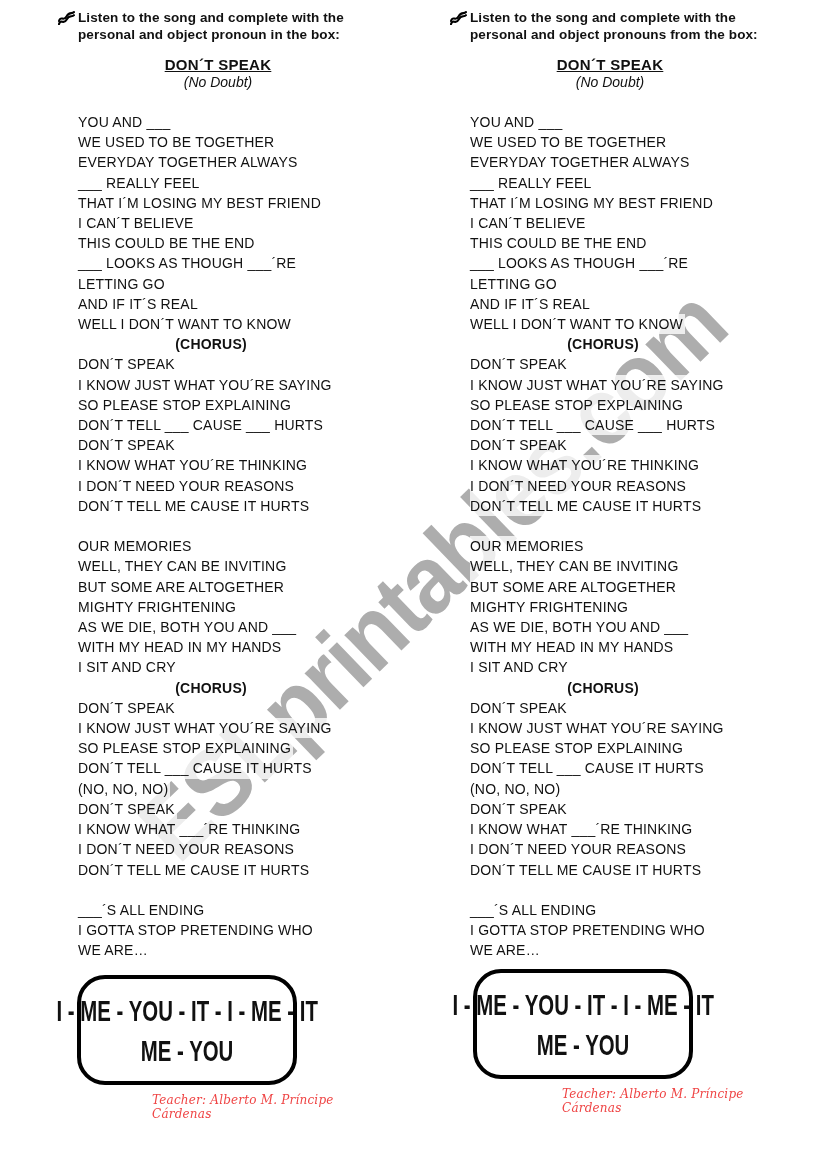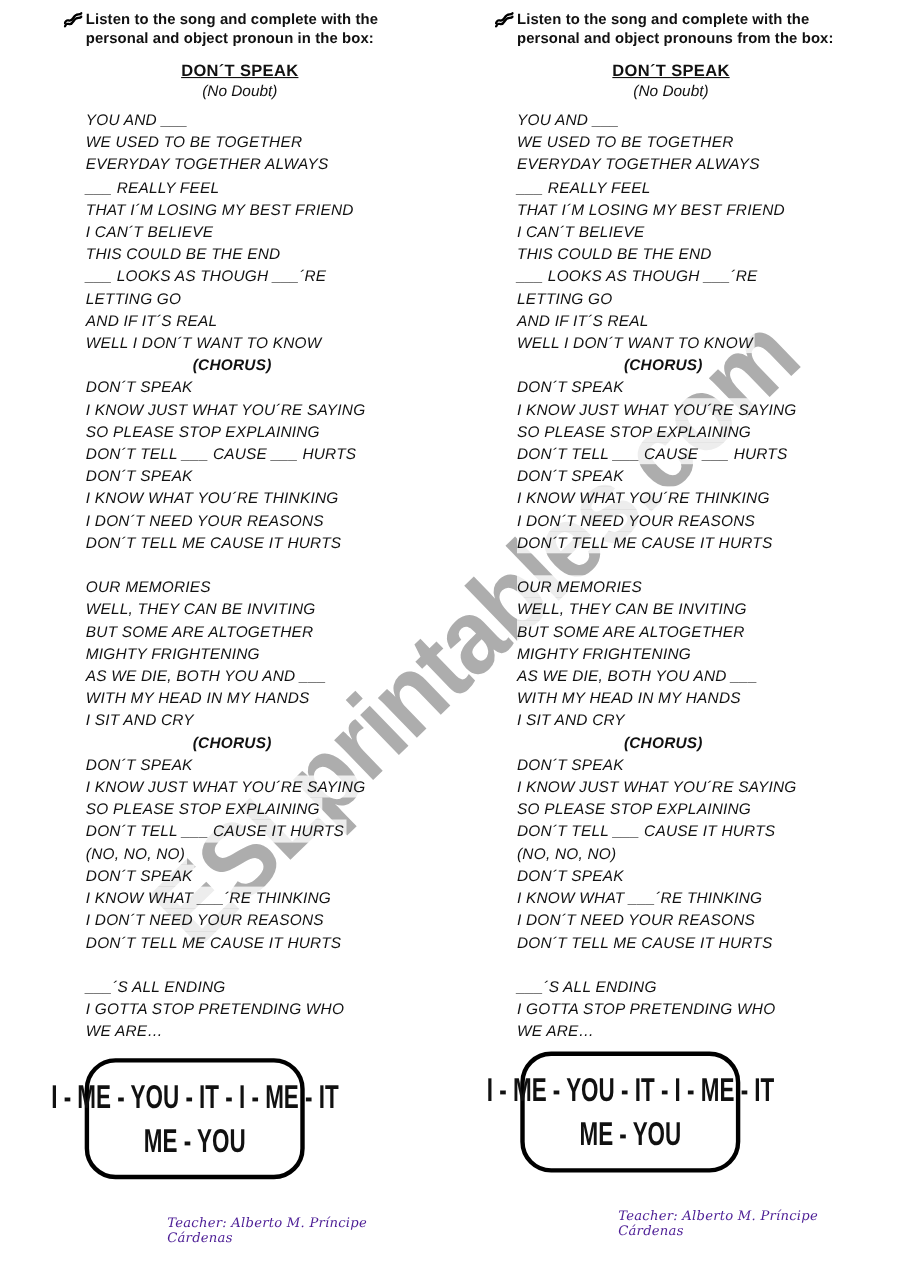--- a/index.html
+++ b/index.html
@@ -63,45 +63,44 @@
     letter-spacing: 0.3px;
   }
   .song-artist {
     font-size: 14px;
     margin-top: 1px;
     font-style: italic;
   }
 
   .lyrics {
     margin-left: 20px;
-    margin-top: 9px;
+    margin-top: 22px;
     width: 292px;
     font-size: 14px;
     letter-spacing: 0.2px;
-    font-style: italic;
   }
   .line {
     min-height: 20.2px;
     line-height: 20.2px;
     white-space: nowrap;
     width: fit-content;
     background: rgba(255,255,255,0.78);
     padding-right: 2px;
   }
   .line.chorus {
     font-weight: bold;
     margin: 0 auto;
     transform: translateX(-12px);
   }
   .line.gap { background: transparent; }
 
   .pronoun-box {
     margin-left: 19px;
     margin-top: 14px;
-    width: 200px;
+    width: 220px;
     height: 110px;
     border: 4px solid #000;
     border-radius: 28px;
     background: rgba(255,255,255,0.85);
     display: flex;
     flex-direction: column;
     align-items: center;
     padding-top: 12px;
   }
   .pronoun-line {
@@ -109,27 +108,27 @@
     font-weight: bold;
     font-size: 30px;
     line-height: 40px;
     white-space: nowrap;
     transform: scaleX(0.68);
     transform-origin: center;
     letter-spacing: 0px;
   }
 
   .credit {
-    margin-top: 32px;
+    margin-top: 8px;
     margin-left: 94px;
     font-family: "DejaVu Serif", serif;
     font-style: italic;
     font-size: 12px;
     letter-spacing: 0.2px;
-    color: #4c1d95;
+    color: #ef4444;
     background: rgba(255,255,255,0.7);
     width: fit-content;
   }
   .col-right .credit { margin-left: 112px; }
   .col-right .pronoun-box { margin-top: 8px; margin-left: 23px; }
 </style>
 </head>
 <body>
 
 <div class="watermark">ESLprintables.com</div>

